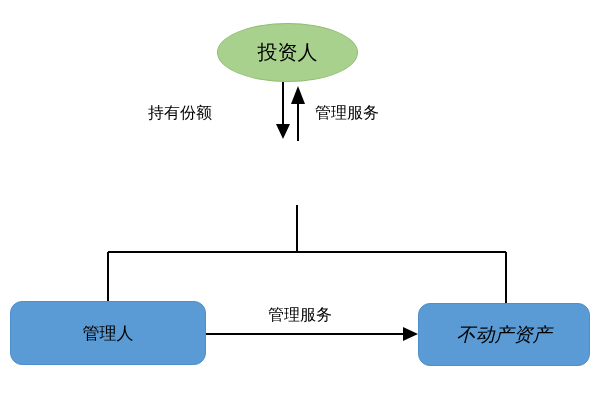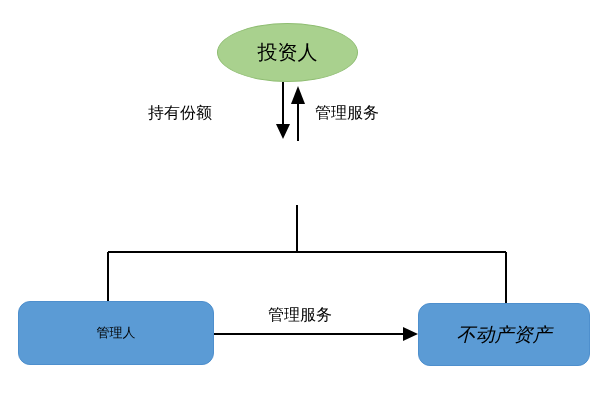--- a/index.html
+++ b/index.html
@@ -56,28 +56,28 @@
     top: 141px;
     width: 185px;
     height: 64px;
     background: #5b9bd5;
     border: 1px solid #4e8fcd;
     border-radius: 12px;
     font-size: 20px;
     font-family: "Liberation Mono", "DejaVu Sans Mono", monospace;
   }
   .node-manager {
-    left: 18px;
+    left: 10px;
     top: 301px;
     width: 196px;
     height: 64px;
     background: #5b9bd5;
     border: 1px solid #4e8fcd;
     border-radius: 12px;
-    font-size: 13px;
+    font-size: 17px;
   }
   .node-assets {
     left: 418px;
     top: 303px;
     width: 172px;
     height: 63px;
     background: #5b9bd5;
     border: 1px solid #4e8fcd;
     border-radius: 12px;
     font-size: 19px;

